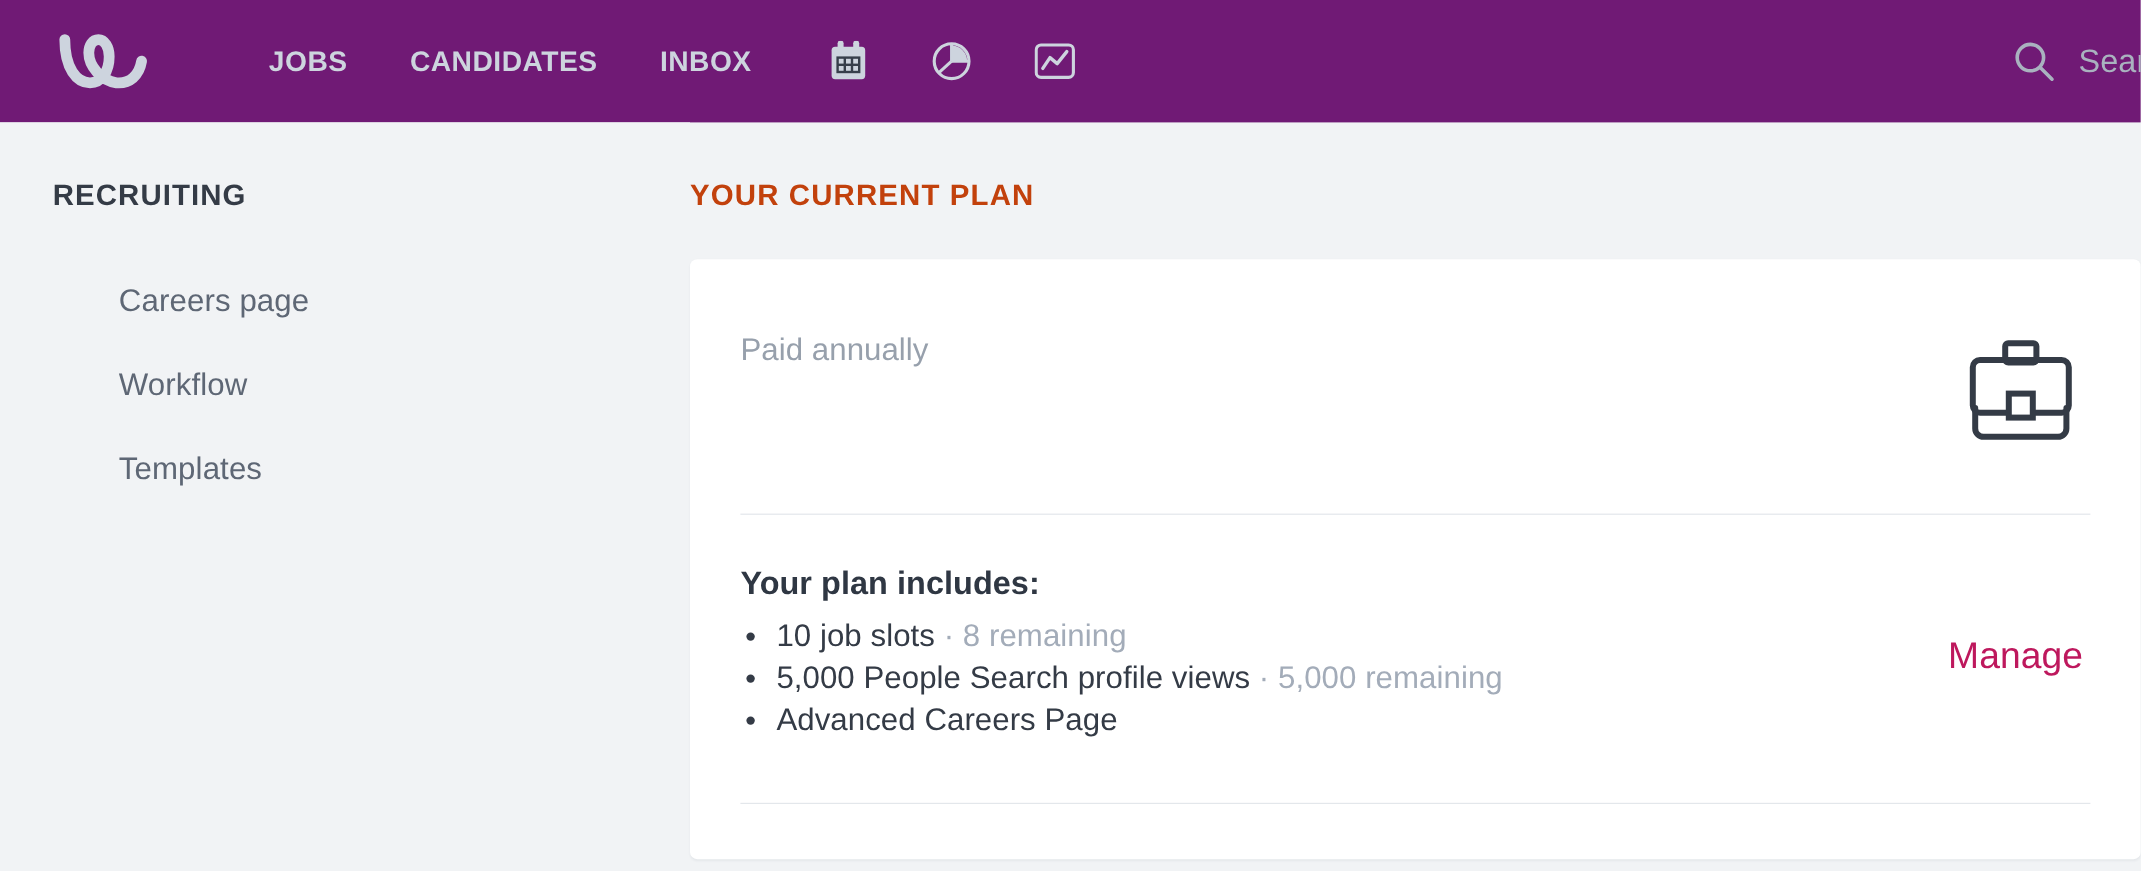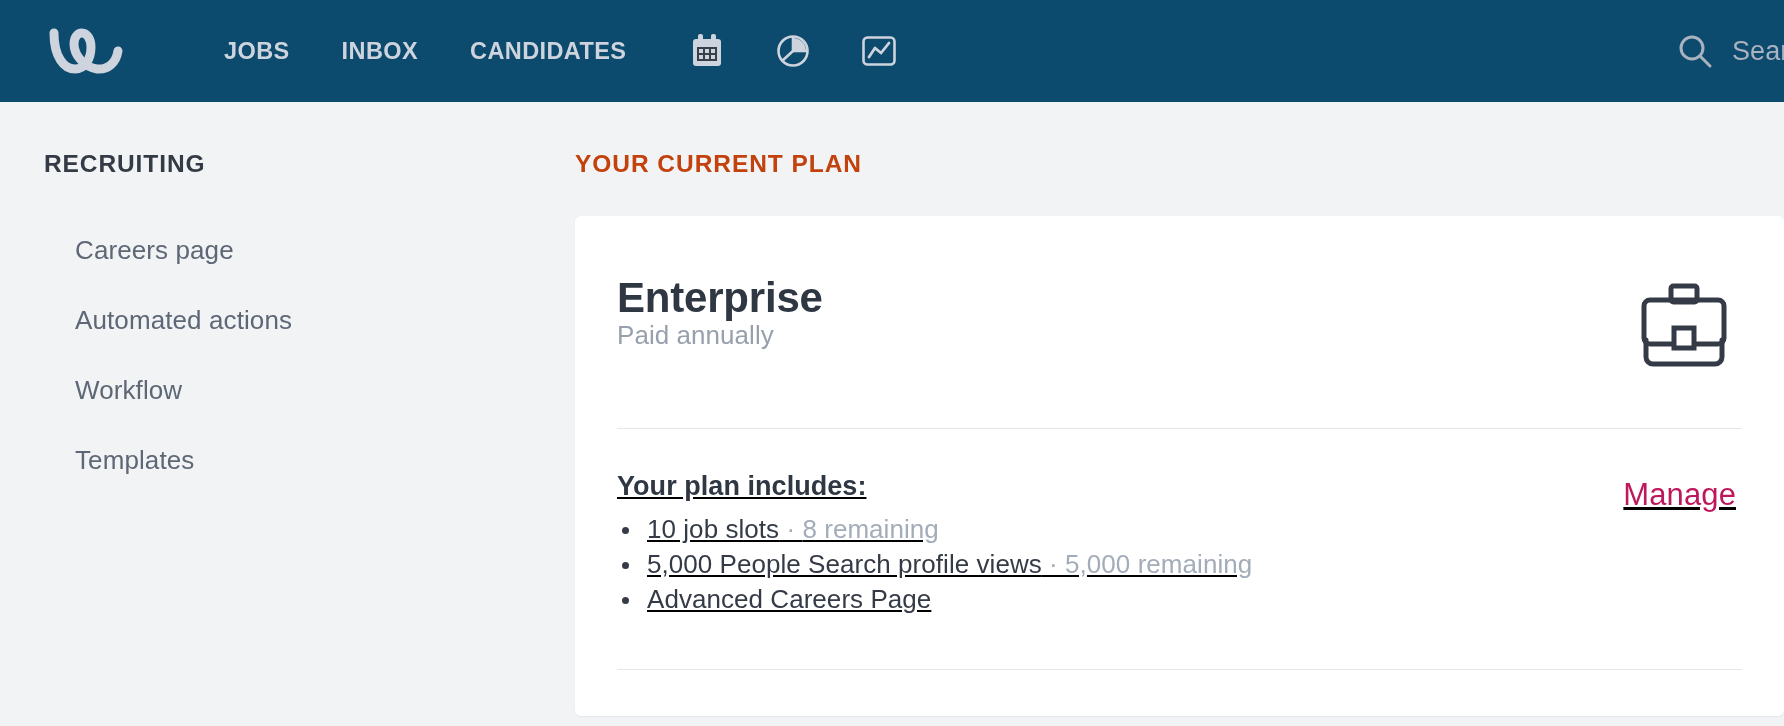--- a/index.html
+++ b/index.html
@@ -10,21 +10,21 @@
     overflow: hidden;
     background: #f1f3f5;
     font-family: "Liberation Sans", sans-serif;
     -webkit-font-smoothing: antialiased;
   }
 
   
   .topnav {
     position: relative;
     height: 102px;
-    background: #0c4a6e;
+    background: #701a75;
     display: flex;
     width: 1784px;
   }
 
   .logo-wrap {
     width: 96px;
     margin-left: 40px;
     display: flex;
     align-items: center;
     justify-content: center;
@@ -127,20 +127,21 @@
     padding-left: 75px;
     height: 70px;
     display: flex;
     align-items: center;
     cursor: pointer;
   }
   .sidebar-item-label {
     color: #5e6775;
     font-size: 26px;
     letter-spacing: 0.1px;
+    margin-left: 24px;
   }
 
   
   .main {
     flex: 1 1 auto;
     padding-top: 48px;
     position: relative;
     min-width: 0;
   }
 
@@ -191,23 +192,22 @@
 
   .card-divider {
     height: 1px;
     background: #e3e7eb;
     margin-top: 58px;
   }
 
   .plan-body {
     display: flex;
     justify-content: space-between;
-    align-items: flex-start;
+    align-items: center;
     padding-top: 42px;
-    text-decoration: underline;
   }
 
   .includes-title {
     color: #2f3743;
     font-size: 27px;
     font-weight: bold;
     margin-bottom: 10px;
     letter-spacing: 0.05px;
   }
 
@@ -257,22 +257,22 @@
 <div class="topnav">
 
   <div class="logo-wrap">
     <svg width="88" height="56" viewBox="0 0 88 56" fill="none" aria-hidden="true">
       <path d="M10 10 C10 34, 20 46, 31 46 C41 46, 47 36, 47 24 C47 16, 43 10, 38 10 C33 10, 30 15, 30 21 C30 32, 40 44, 53 46 C64 47, 72 40, 74 28" stroke="#cdd4de" stroke-width="9" stroke-linecap="round" fill="none"></path>
     </svg>
   </div>
 
   <div class="nav-links">
     <a class="nav-link">JOBS</a>
+    <a class="nav-link">CANDIDATES</a>
     <a class="nav-link">INBOX</a>
-    <a class="nav-link">CANDIDATES</a>
   </div>
 
   <div class="nav-icons">
 
     <span class="nav-icon">
       <svg width="32" height="34" viewBox="0 0 32 34" aria-hidden="true">
         <rect x="2" y="5" width="28" height="27" rx="3" fill="#cdd4de"></rect>
         <rect x="7" y="0" width="5" height="8" rx="2" fill="#cdd4de"></rect>
         <rect x="20" y="0" width="5" height="8" rx="2" fill="#cdd4de"></rect>
         <rect x="6" y="13" width="20" height="14" fill="#373f4b"></rect>
@@ -318,40 +318,36 @@
 
 <div class="page">
 
   <nav class="sidebar">
     <div class="sidebar-heading">RECRUITING</div>
     <ul class="sidebar-list">
       <li class="sidebar-item">
         <span class="sidebar-item-label">Careers page</span>
       </li>
       <li class="sidebar-item">
-        <span class="sidebar-item-label">Automated actions</span>
-      </li>
-      <li class="sidebar-item">
         <span class="sidebar-item-label">Workflow</span>
       </li>
       <li class="sidebar-item">
         <span class="sidebar-item-label">Templates</span>
       </li>
     </ul>
   </nav>
 
   <main class="main">
 
     <h2 class="section-title">YOUR CURRENT PLAN</h2>
 
     <section class="plan-card">
 
       <div class="plan-head">
         <div>
-          <div class="plan-name">Enterprise</div>
           <div class="plan-billing">Paid annually</div>
         </div>
 
         <div class="briefcase-wrap">
           <svg width="100" height="88" viewBox="0 0 100 88" aria-hidden="true">
             <rect x="37" y="4" width="26" height="16" rx="2.5" fill="none" stroke="#343b46" stroke-width="5"></rect>
             <rect x="10" y="18" width="80" height="44" rx="6" fill="none" stroke="#343b46" stroke-width="5"></rect>
             <rect x="40" y="46" width="20" height="20" fill="#ffffff" stroke="#343b46" stroke-width="5"></rect>
             <path d="M12 58 L12 75 A7 7 0 0 0 19 82 L81 82 A7 7 0 0 0 88 75 L88 58" fill="none" stroke="#343b46" stroke-width="5" stroke-linecap="round"></path>
           </svg>

